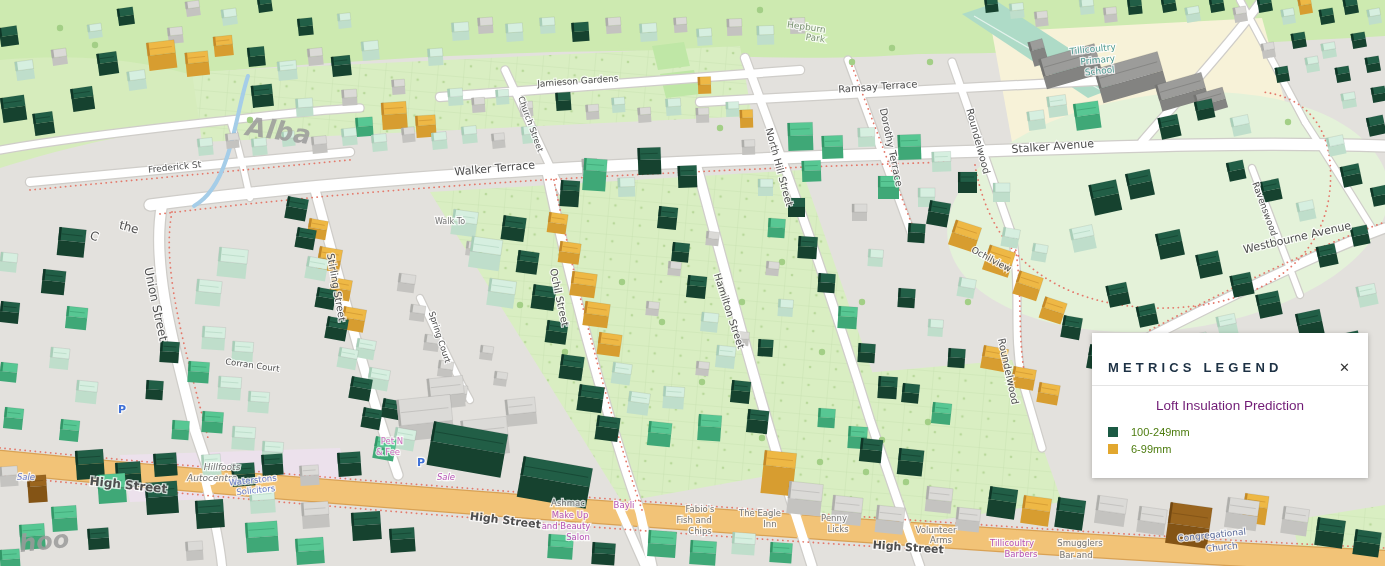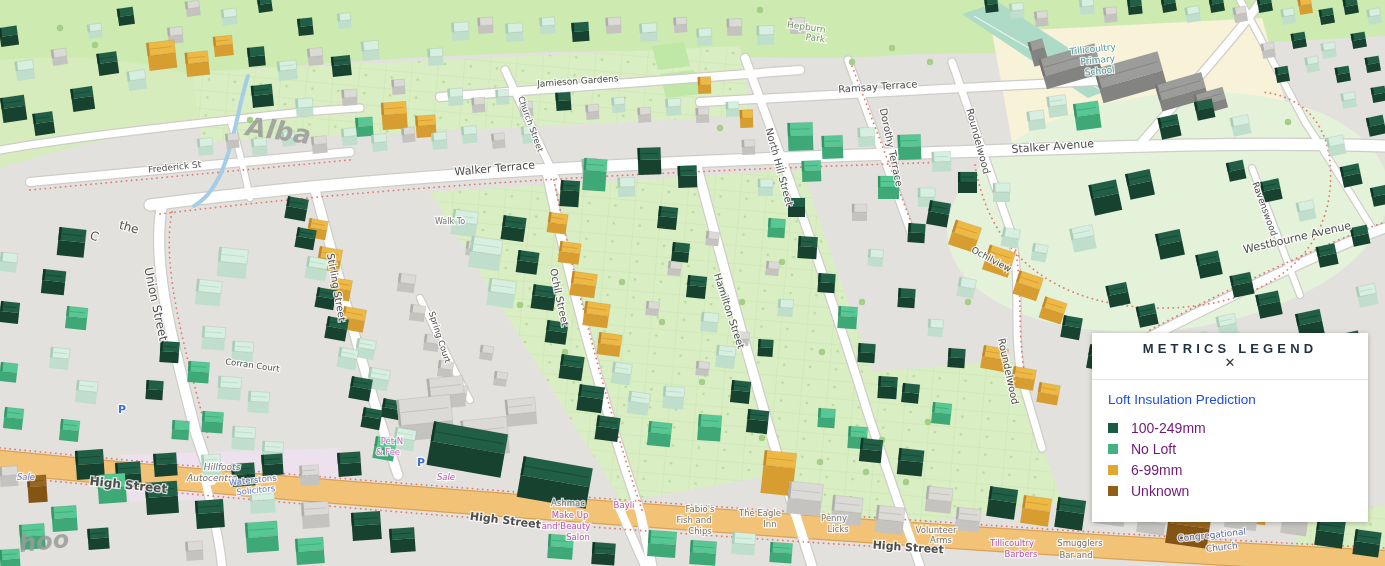--- a/index.html
+++ b/index.html
@@ -1,28 +1,28 @@
 <!DOCTYPE html>
 <html><head>
 <meta charset="utf-8">
 <style>
   html,body{margin:0;padding:0;width:1385px;height:566px;overflow:hidden;background:#e3e1dd;}
   #stage{position:relative;width:1385px;height:566px;font-family:"DejaVu Sans",sans-serif;}
   #map-svg{position:absolute;left:0;top:0;}
   .legend{position:absolute;left:1092px;top:333px;width:276px;background:#ffffff;
           box-shadow:0 1px 5px rgba(0,0,0,.25);font-family:"Liberation Sans",sans-serif;}
   .legend-header{display:flex;align-items:center;justify-content:space-between;
-          padding:8px 16px 10px 16px;border-bottom:1px solid #e4e4e4;flex-direction:column;}
+          padding:27px 16px 10px 16px;border-bottom:1px solid #e4e4e4;}
   .legend-title{font-size:13px;font-weight:700;letter-spacing:.32em;color:#1d3144;}
   .legend-close{font-size:13px;color:#333;cursor:pointer;padding:0 2px;line-height:1;}
   .legend-body{padding:12px 16px 18px 16px;}
-  .legend-subtitle{font-size:13.5px;color:#1d4ed8;margin-bottom:13px;}
+  .legend-subtitle{font-size:13.5px;color:#701a75;margin-bottom:13px;text-align:center;}
   .legend-item{display:flex;align-items:center;margin:0 0 5px 0;}
   .swatch{width:10px;height:10px;margin-right:13px;flex:0 0 auto;}
-  .legend-item-label{font-size:14px;color:#701a75;}
+  .legend-item-label{font-size:11px;color:#4d7c0f;}
 </style>
 </head>
 <body>
 
 <div id="stage">
   <svg id="map-svg" width="1385" height="566" viewBox="0 0 1385 566">
       <defs>
         <pattern id="plots" width="26" height="18" patternUnits="userSpaceOnUse" patternTransform="rotate(5)">
           <rect width="26" height="18" fill="#d9eec2"></rect>
           <path d="M0 0H26" stroke="#c3dcaa" stroke-width="0.7"></path>
@@ -2017,27 +2017,19 @@
       <span class="legend-close">✕</span>
     </div>
     <div class="legend-body">
       <div class="legend-subtitle">Loft Insulation Prediction</div>
       <div class="legend-items">
         <div class="legend-item">
           <span class="swatch" style="background: rgb(27, 90, 68);"></span>
           <span class="legend-item-label">100-249mm</span>
         </div>
         <div class="legend-item">
-          <span class="swatch" style="background: rgb(67, 178, 131);"></span>
-          <span class="legend-item-label">No Loft</span>
-        </div>
-        <div class="legend-item">
           <span class="swatch" style="background: rgb(226, 167, 46);"></span>
           <span class="legend-item-label">6-99mm</span>
-        </div>
-        <div class="legend-item">
-          <span class="swatch" style="background: rgb(146, 95, 23);"></span>
-          <span class="legend-item-label">Unknown</span>
         </div>
       </div>
     </div>
   </div>
 </div>
 
 </body></html>

